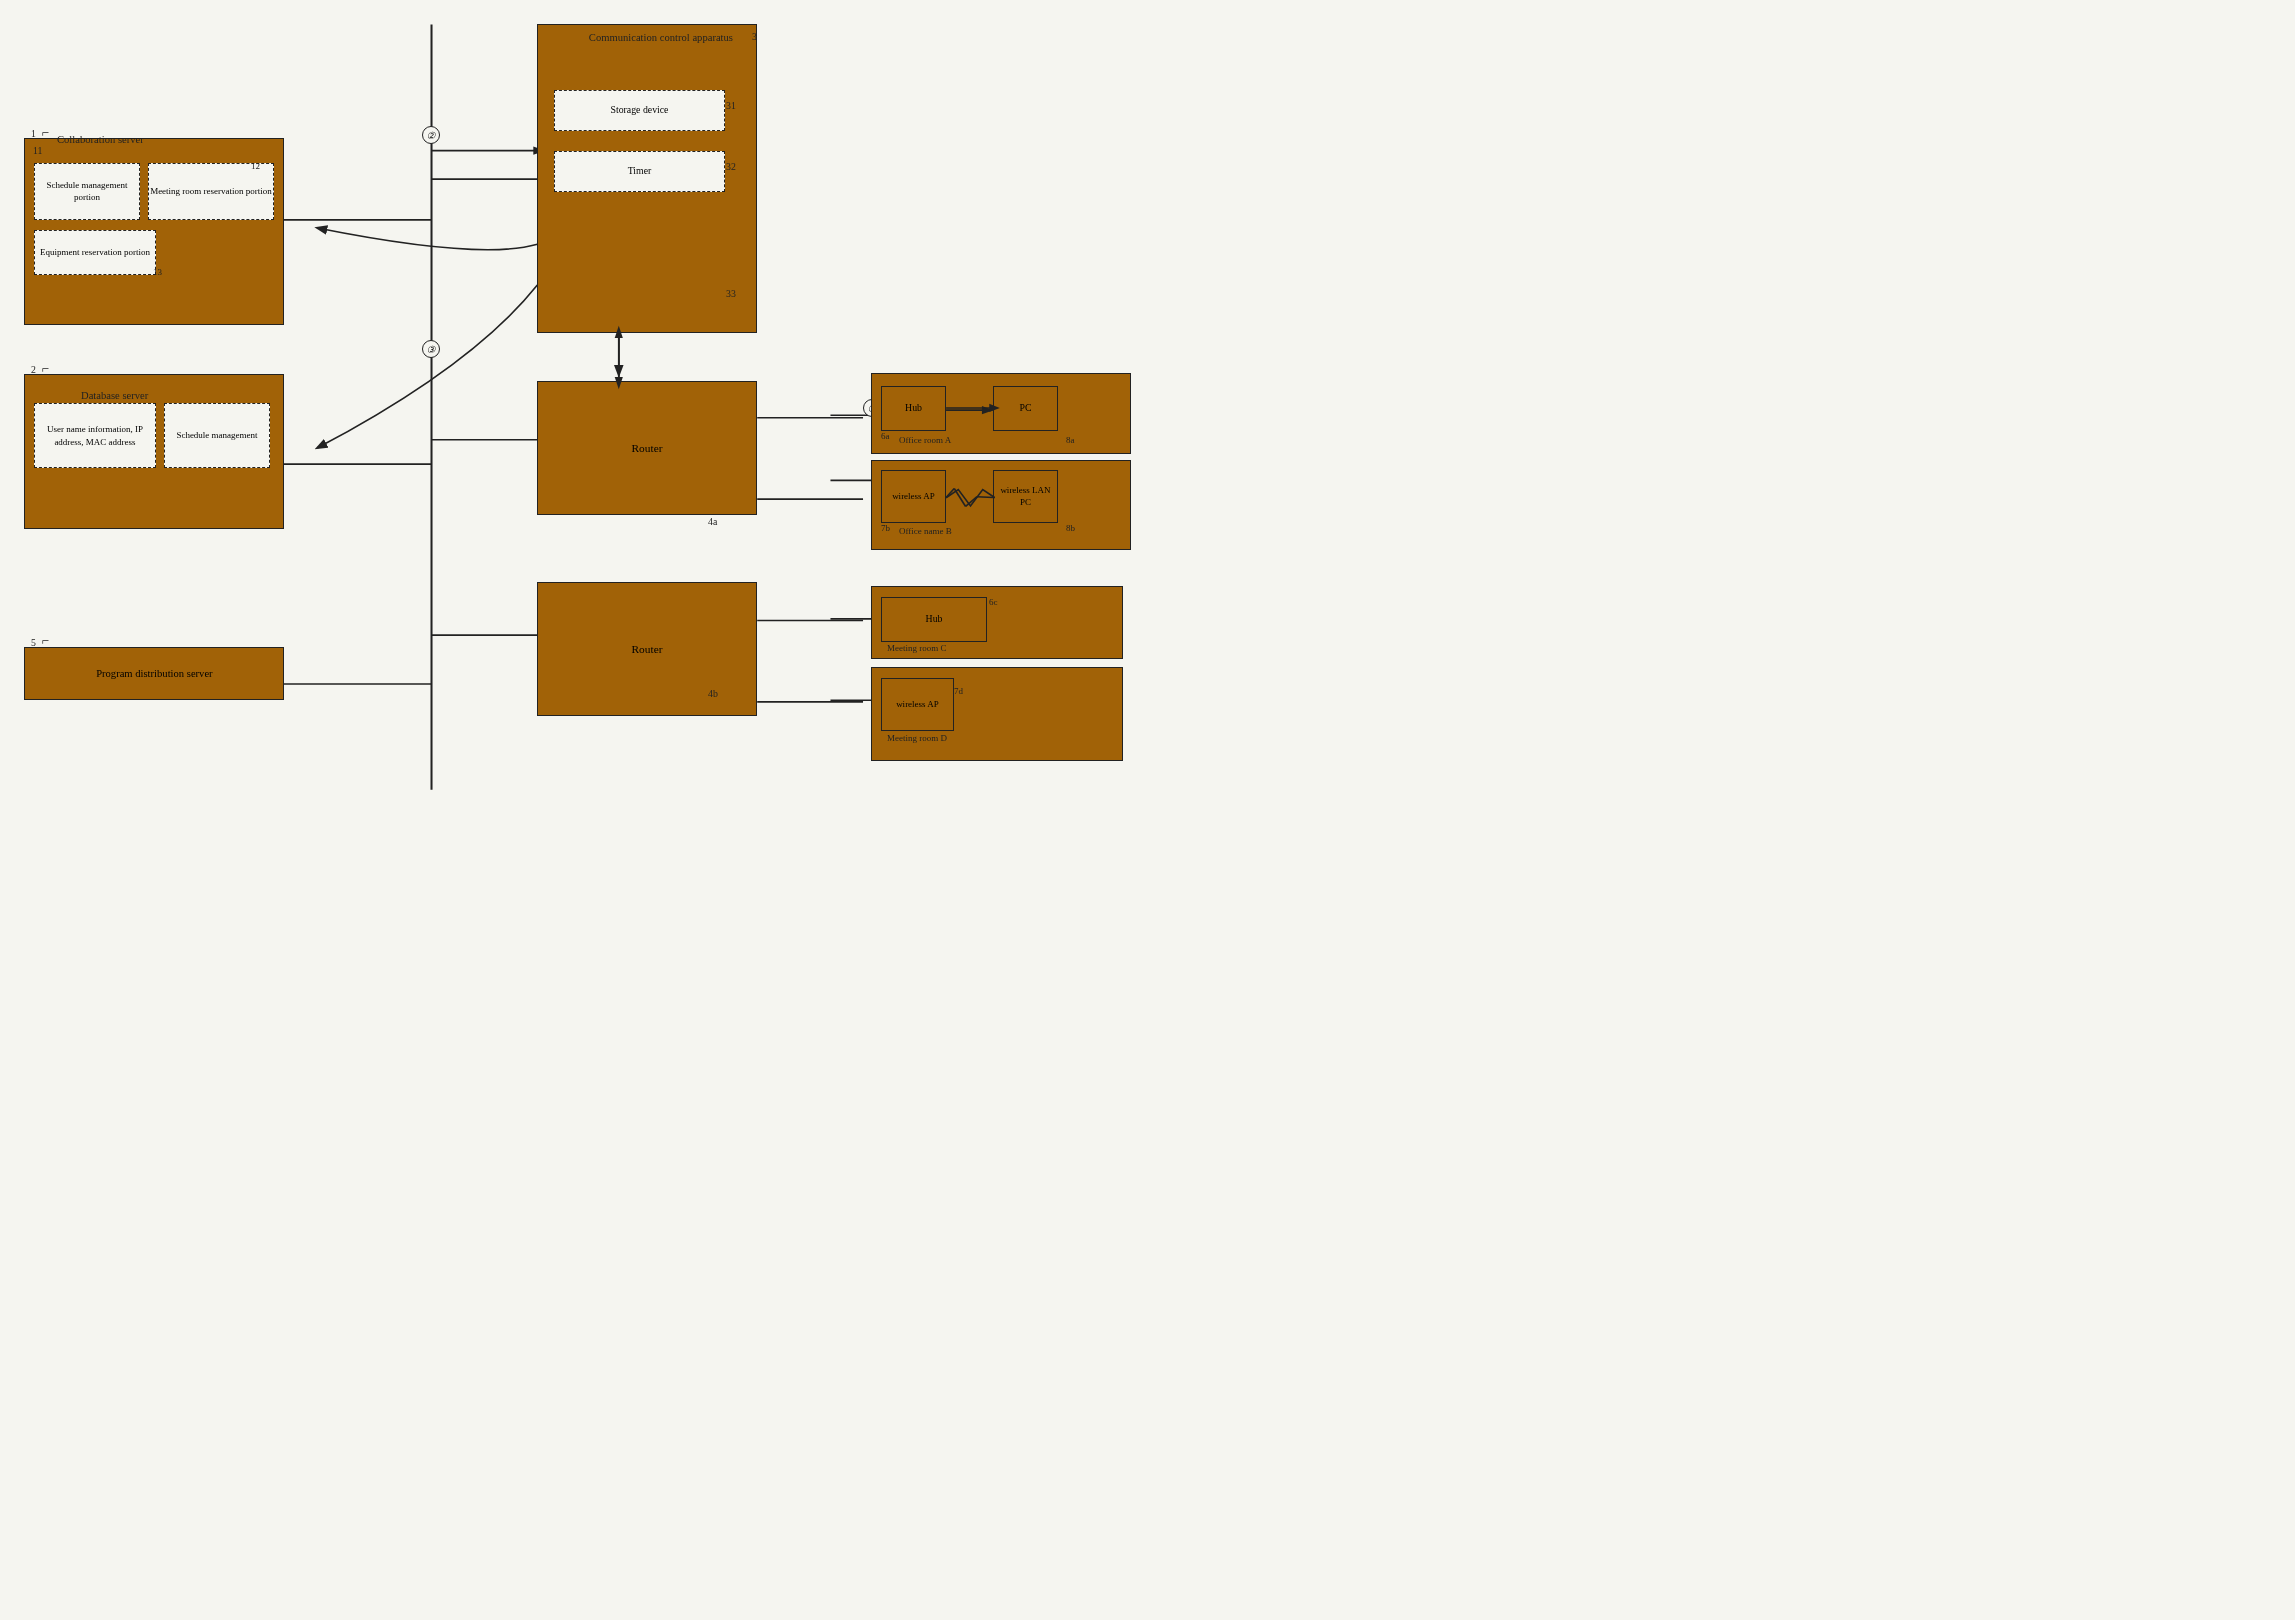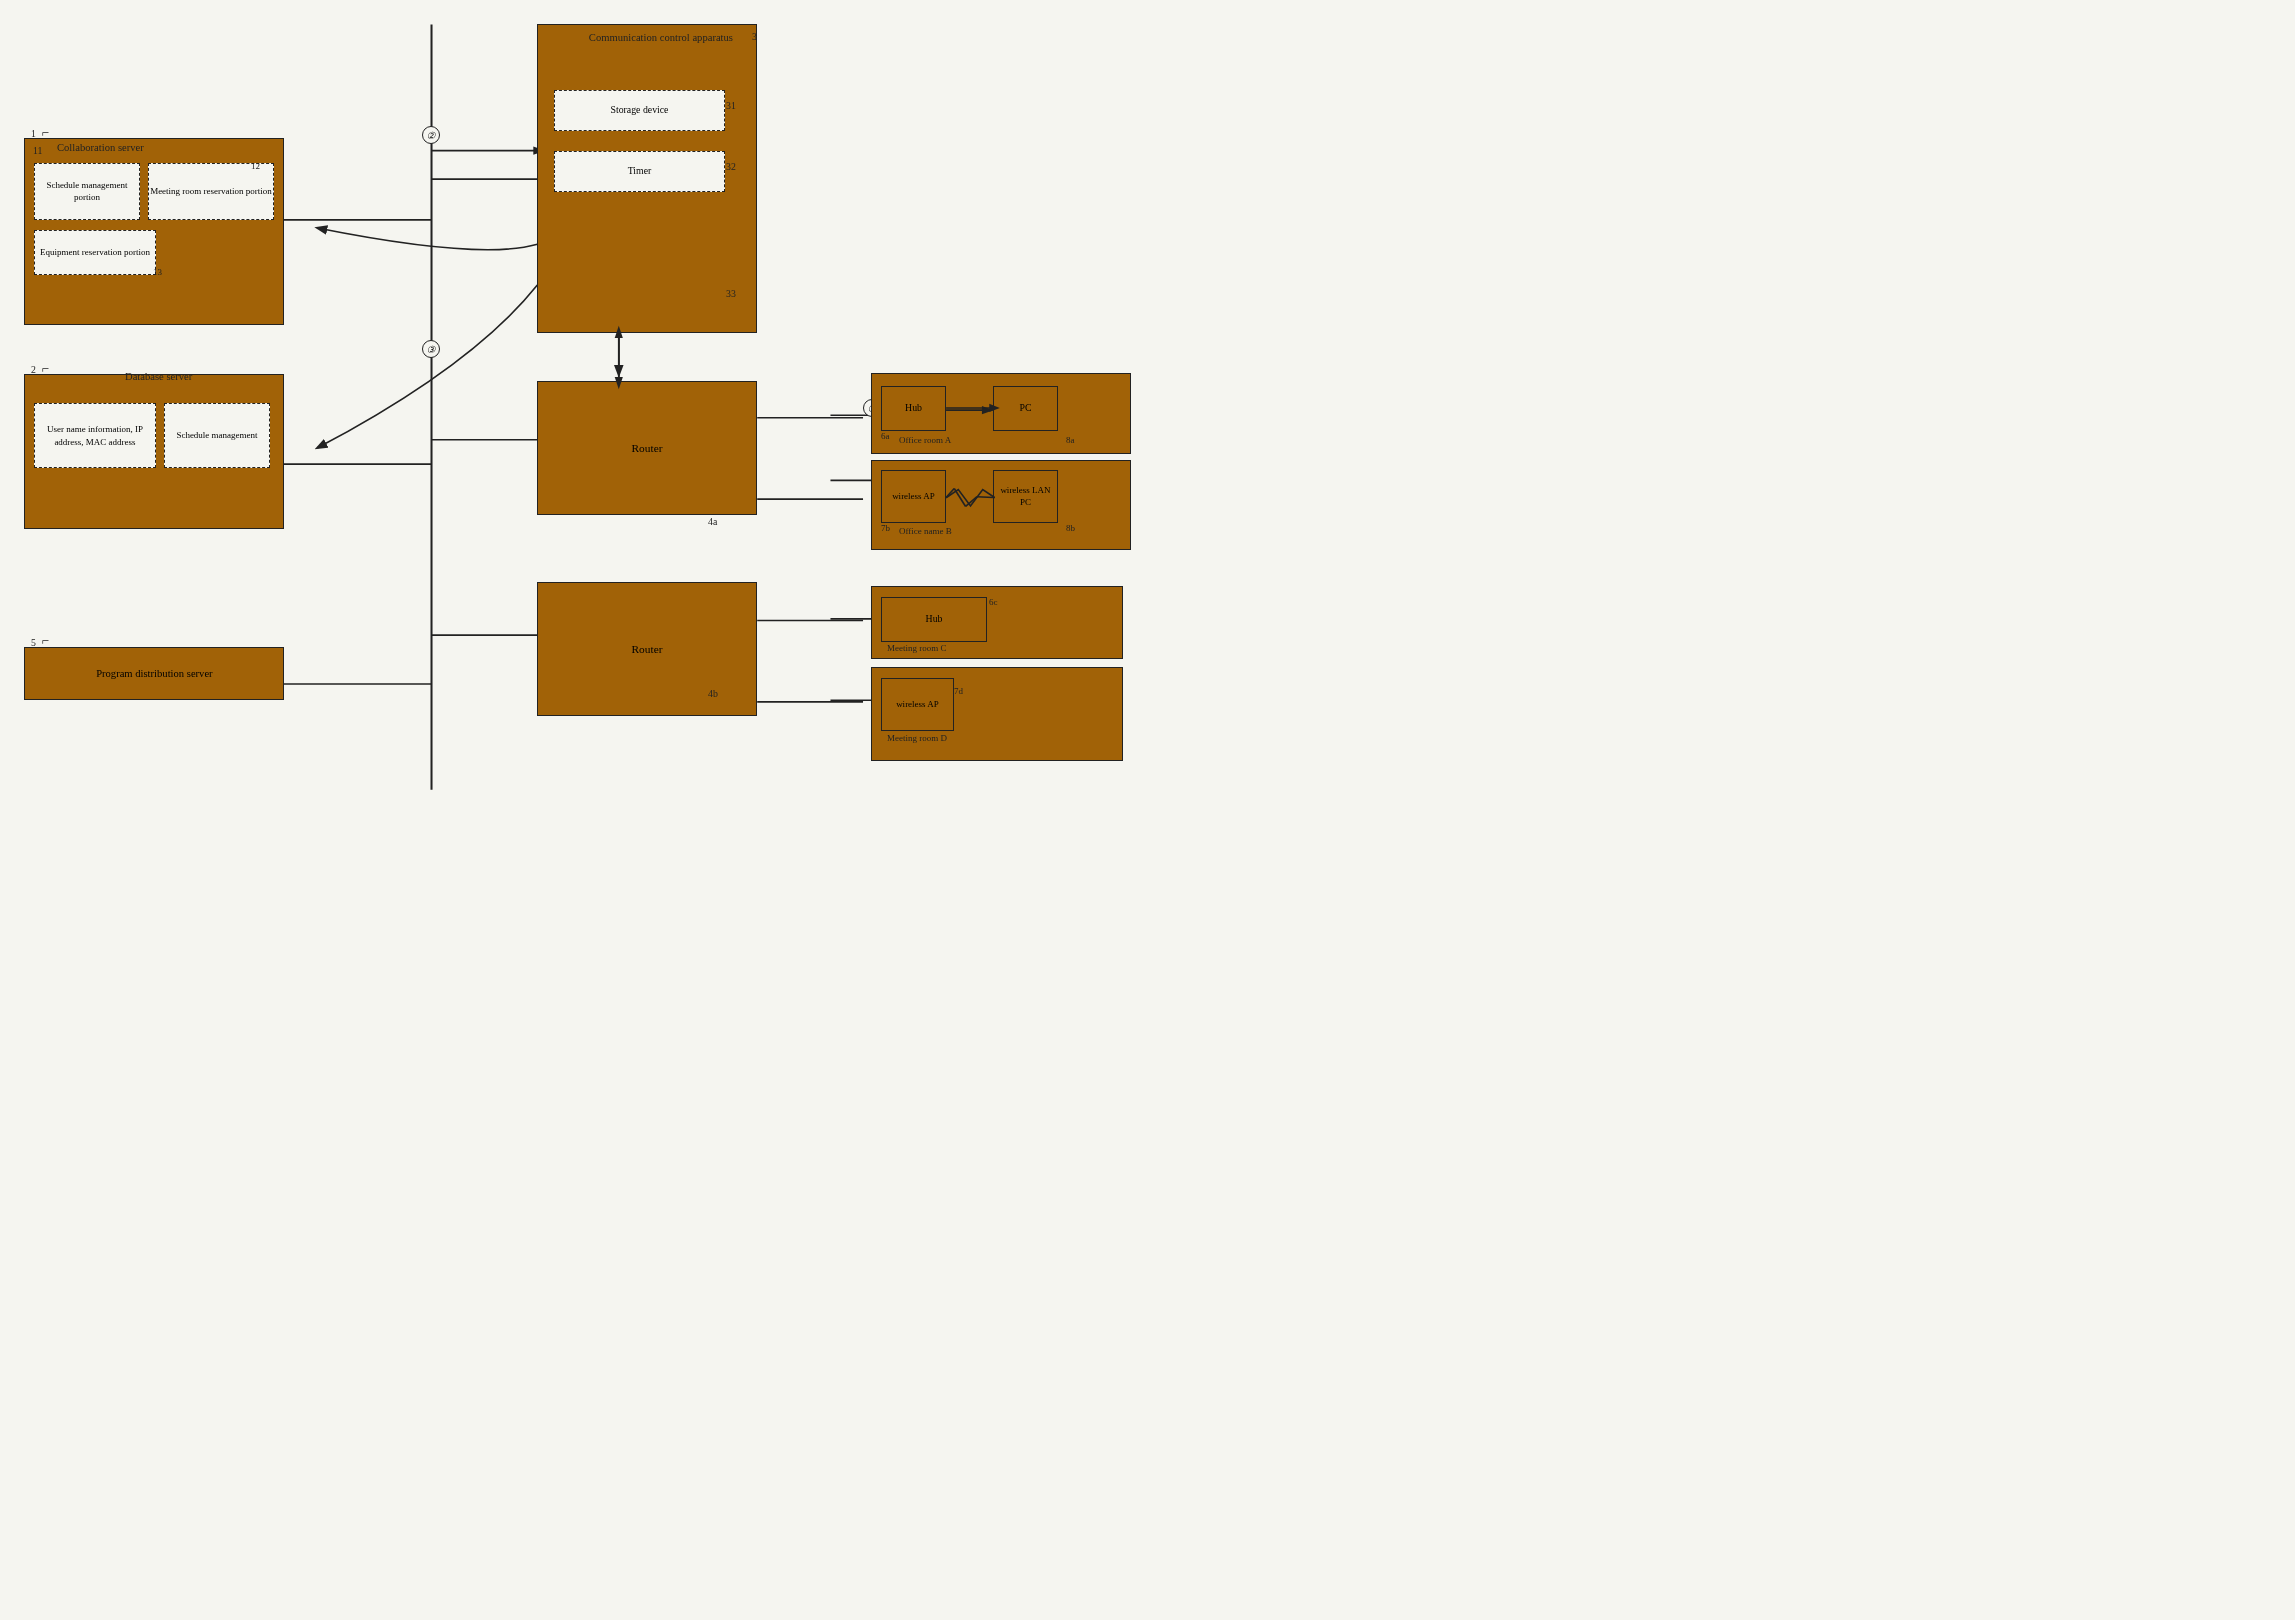--- a/index.html
+++ b/index.html
@@ -136,21 +136,21 @@
   <div class="circled" style="left:422px; top:340px;">③</div>
 
   <div class="box" style="left:24.4px; top:138px; width:260px; height:187px; font-size:10.6px;">
     
   </div>
   <div class="label" style="left:31px; top:128px;">1</div>
 
   <div style="position:absolute; left:42px; top:125px; font-size:13px; color:#222;">⌐</div>
 
   <div class="label" style="left:33px; top:145px; font-size:9.8px;">11</div>
-  <div class="label" style="left:57px; top:142px; font-size:10.6px;">Collaboration server</div>
+  <div class="label" style="left:57px; top:134px; font-size:10.6px;">Collaboration server</div>
 
   <div class="box-dashed" style="left:34px; top:163px; width:106px; height:57px; font-size:9px; line-height:1.3;">
     <span>Schedule
 management
 portion</span>
   </div>
 
   <div class="box-dashed" style="left:148px; top:163px; width:126px; height:57px; font-size:9px; line-height:1.3;">
     <span>Meeting room
 reservation
@@ -162,21 +162,21 @@
     <span>Equipment
 reservation
 portion</span>
   </div>
   <div class="label" style="left:153px; top:267px; font-size:9px;">13</div>
 
   <div class="box" style="left:24.4px; top:374px; width:260px; height:155px;">
   </div>
   <div class="label" style="left:31px; top:364px;">2</div>
   <div style="position:absolute; left:42px; top:361px; font-size:13px; color:#222;">⌐</div>
-  <div class="label" style="left:81px; top:371px; font-size:10.6px;margin-left:44px;">Database server</div>
+  <div class="label" style="left:81px; top:390px; font-size:10.6px;">Database server</div>
 
   <div class="box-dashed" style="left:34px; top:403px; width:122px; height:65px; font-size:9px; line-height:1.4;">
     <span>User name information,
 IP address,
 MAC address</span>
   </div>
 
   <div class="box-dashed" style="left:164px; top:403px; width:106px; height:65px; font-size:9px; line-height:1.3;">
     <span>Schedule management</span>
   </div>

